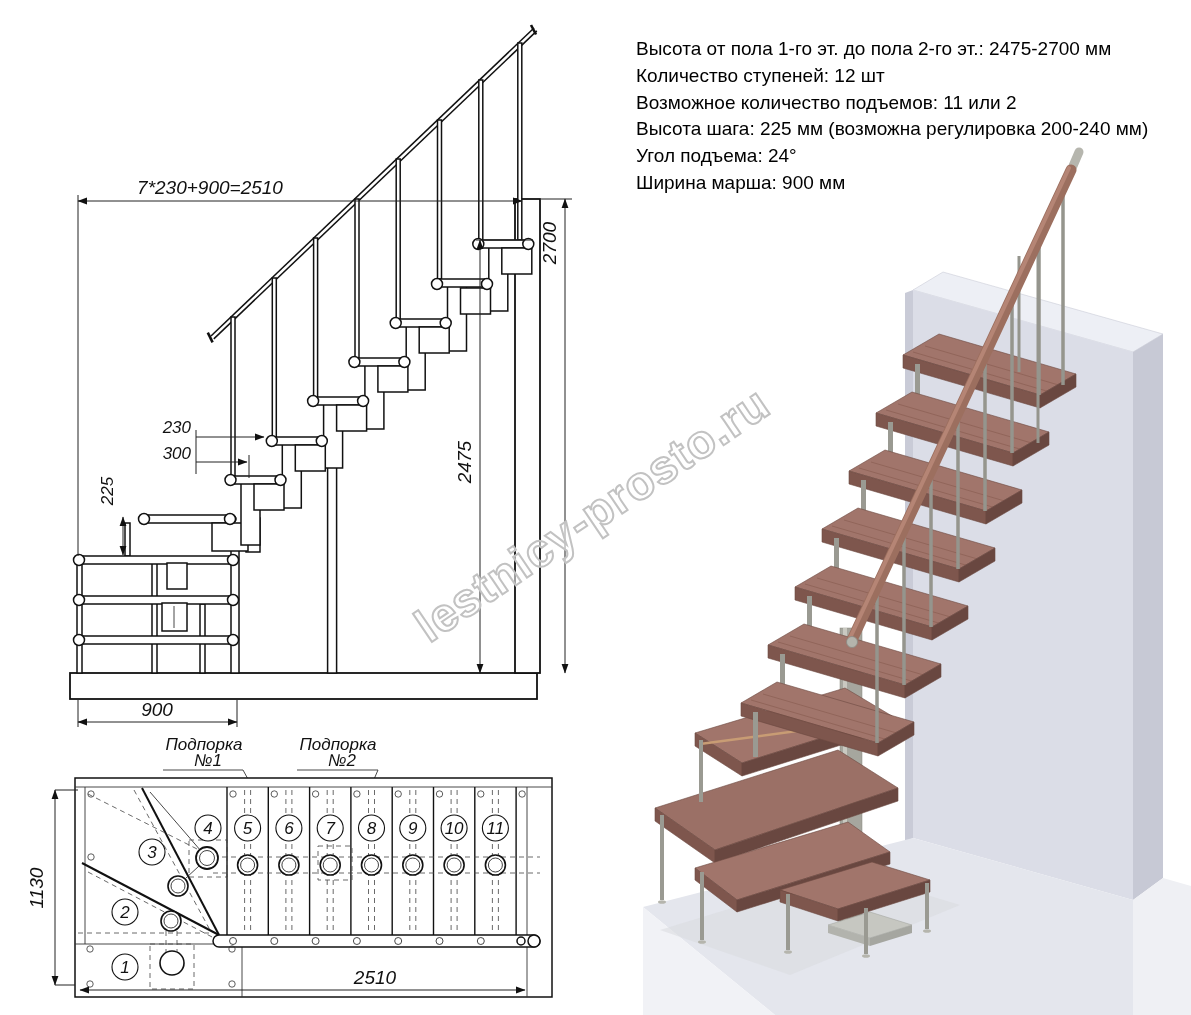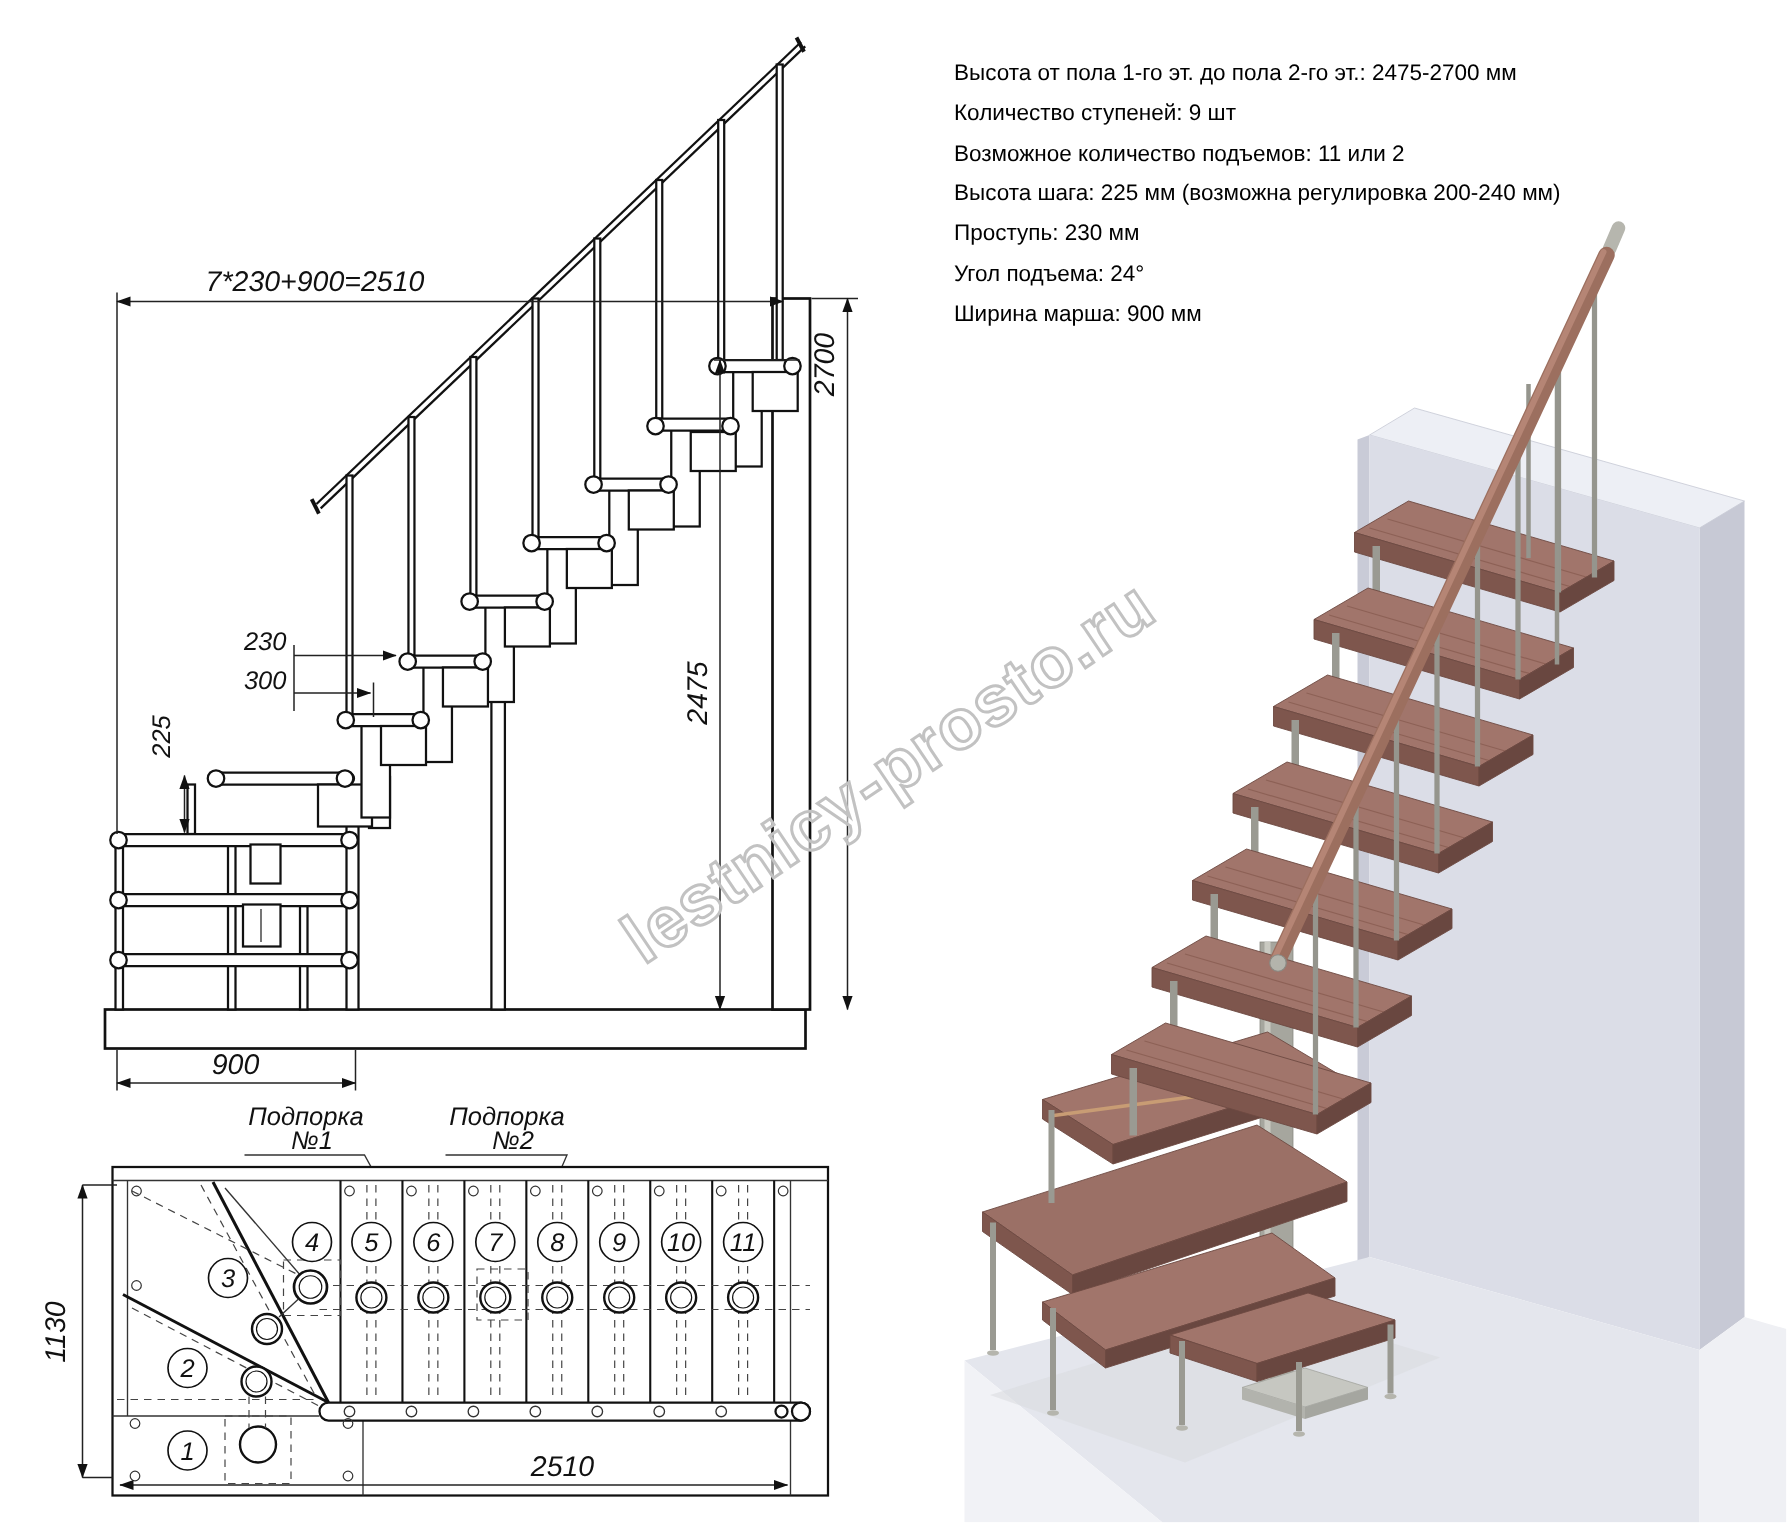--- a/index.html
+++ b/index.html
@@ -4,21 +4,21 @@
 <style>
   html,body{margin:0;padding:0;background:#fff;}
   .page{position:relative;width:1191px;height:1015px;background:#fff;overflow:hidden;
         font-family:"Liberation Sans",sans-serif;}
   svg{position:absolute;overflow:visible;}
   svg text{font-family:"Liberation Sans",sans-serif;fill:#111;}
   .dimtxt{font-style:italic;font-size:19px;}
   .dimtxt-s{font-style:italic;font-size:17px;}
   .stepnum{font-style:italic;font-size:17px;}
   .lbl{font-style:italic;font-size:17px;}
-  .specs{position:absolute;left:636px;top:36px;width:540px;font-size:15px;
+  .specs{position:absolute;left:636px;top:36px;width:540px;font-size:19px;
          line-height:26.8px;color:#000;}
   .watermark{position:absolute;left:592px;top:514px;white-space:nowrap;
      transform:translate(-50%,-50%) rotate(-34deg);
      font-size:47px;font-weight:700;letter-spacing:1px;
      color:rgba(255,255,255,.55);-webkit-text-stroke:2px #c2c2c2;z-index:50;}
   
   .k15{stroke:#111;stroke-width:1.5;fill:#fff;}
   .k18{stroke:#111;stroke-width:1.8;fill:#fff;}
   .thin{stroke:#333;stroke-width:.9;fill:none;}
   .dim{stroke:#222;stroke-width:1;fill:none;}
@@ -337,24 +337,23 @@
       <text class="dimtxt" transform="rotate(-90 43 888)" x="43" y="888" text-anchor="middle">1130</text>
     </g>
     <g>
       <line class="dim" x1="80" y1="990" x2="525" y2="990" marker-start="url(#ar2)" marker-end="url(#ar2)"></line>
       <text class="dimtxt" x="375" y="984" text-anchor="middle">2510</text>
     </g>
   </svg>
 
   <div class="specs">
     <div>Высота от пола 1-го эт. до пола 2-го эт.: 2475-2700 мм</div>
-    <div>Количество ступеней: 9 шт</div>
+    <div>Количество ступеней: 12 шт</div>
     <div>Возможное количество подъемов: 11 или 2</div>
     <div>Высота шага: 225 мм (возможна регулировка 200-240 мм)</div>
-    <div>Проступь: 230 мм</div>
     <div>Угол подъема: 24°</div>
     <div>Ширина марша: 900 мм</div>
   </div>
 
   <svg style="left:600px;top:40px" width="591" height="975" viewBox="600 40 591 975">
 
     <g>
       <polygon points="913,290 943,272 1163,334 1133,352" fill="#edeff5" stroke="#c3c5d1" stroke-width=".5"></polygon>
       <polygon points="1133,352 1163,334 1163,878 1133,900" fill="#c7c9d5"></polygon>
       <polygon points="905,293 913,290 913,838 905,842" fill="#c9cbd7"></polygon>

